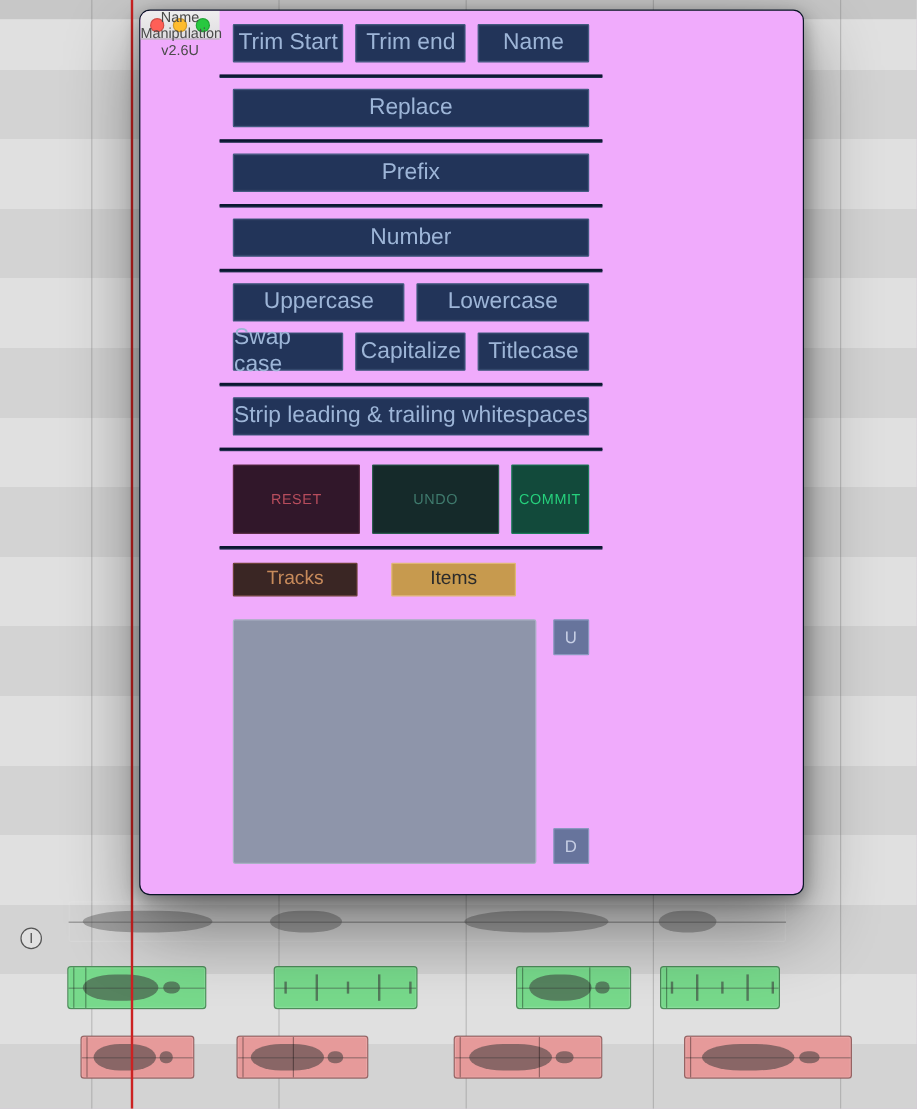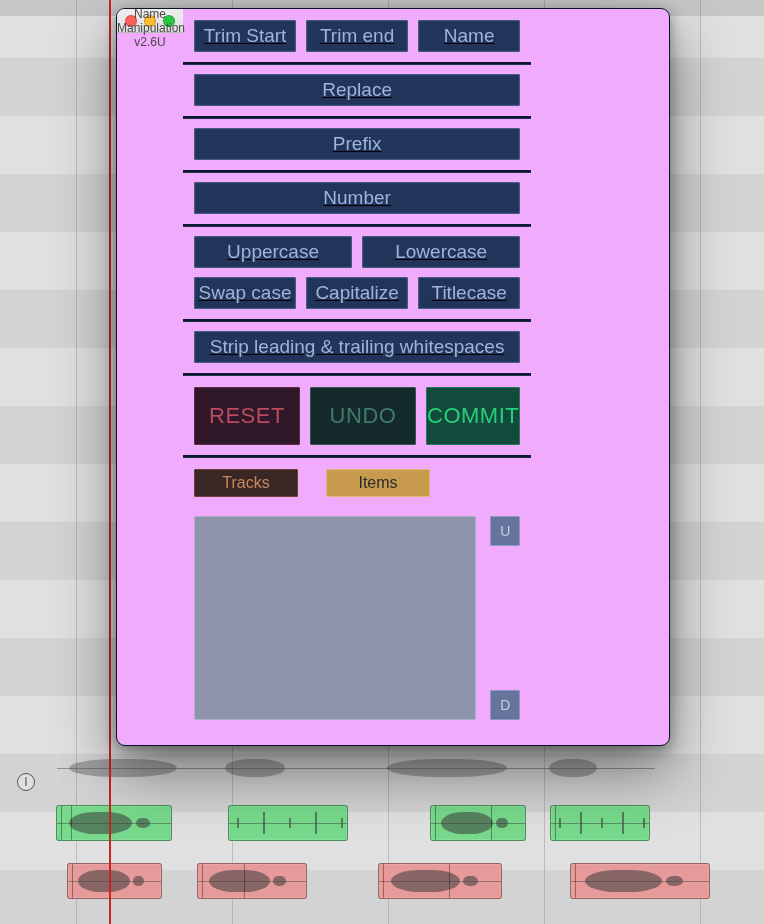--- a/index.html
+++ b/index.html
@@ -102,21 +102,21 @@
   .titlebar .title {
     position:absolute; left:0; right:0; text-align:center;
     font-size: 12px; color:#4a4a4a; pointer-events:none;
   }
 
   .body {
     padding: 11px 11px 13px 11px;
     display:flex; flex-direction:column;
     gap: 9px;
   }
-  .row { display:flex; gap: 10px; text-decoration: underline; }
+  .row { display:flex; gap: 10px; }
   .row > * { flex: 1 1 0; }
 
   .btn {
     border: 1px solid #435a80;
     background: #223459;
     color: #9db5d7;
     font-size: 19px;
     height: 32px;
     display:flex; align-items:center; justify-content:center;
     border-radius: 1px;
@@ -130,21 +130,21 @@
     background: #0c1730;
     box-shadow: 0 1px 0 #1f2e4c;
     margin: 1px -11px;
   }
 
   .action-row { display:flex; gap:10px; margin-top:2px; }
   .action-btn {
     height: 58px;
     display:flex; align-items:center; justify-content:center;
     border:1px solid; border-radius:1px;
-    font-size:22px; letter-spacing:.5px;
+    font-size:12px; letter-spacing:.5px;
     cursor:pointer; user-select:none;
   }
   .reset  { flex:0 0 106px; background:#31172a; border-color:#5a2d45; color:#b74d5d; }
   .undo   { flex:0 0 106px; background:#152a2a; border-color:#2d5a50; color:#3f7a6d; }
   .commit { flex:1; background:#124a3b; border-color:#1d7a5a; color:#26d07c; }
 
   .filter-row { display:flex; gap:28px; margin-top:2px; }
   .filter-btn {
     width: 104px; height:28px;
     display:flex; align-items:center; justify-content:center;

